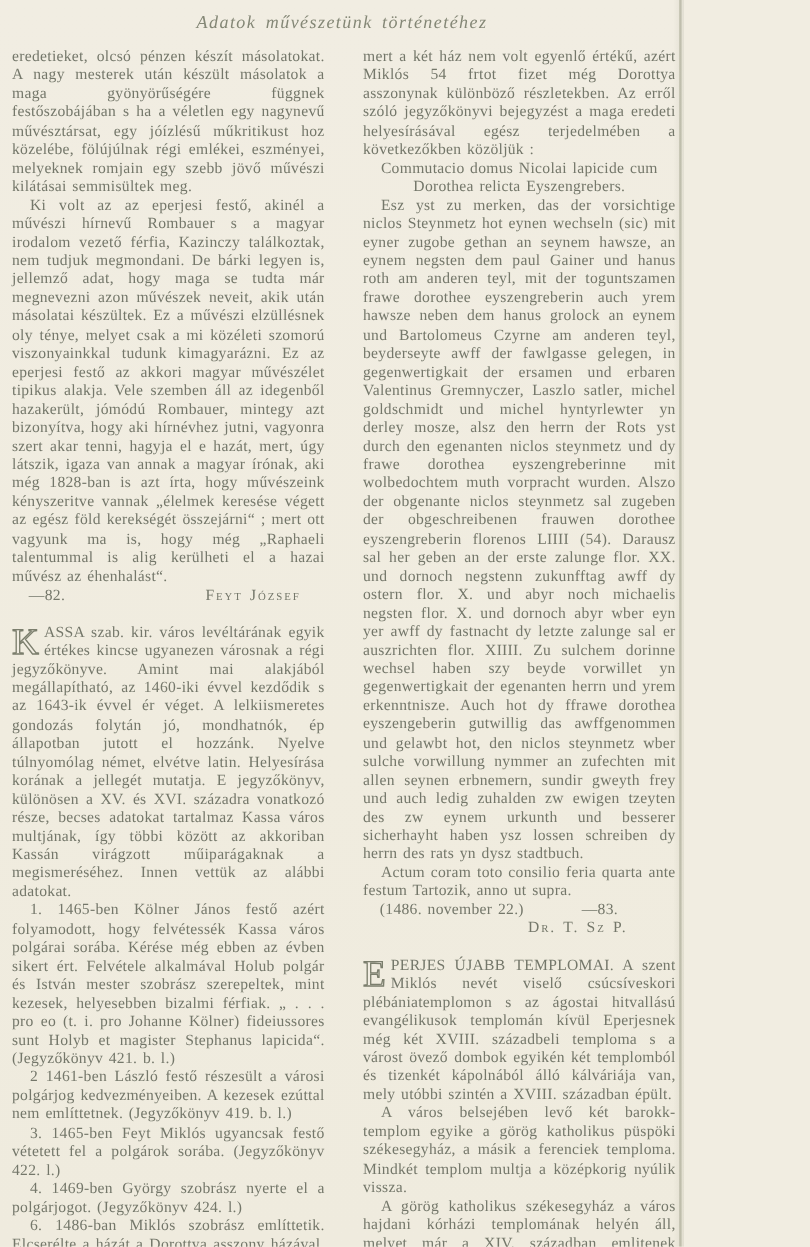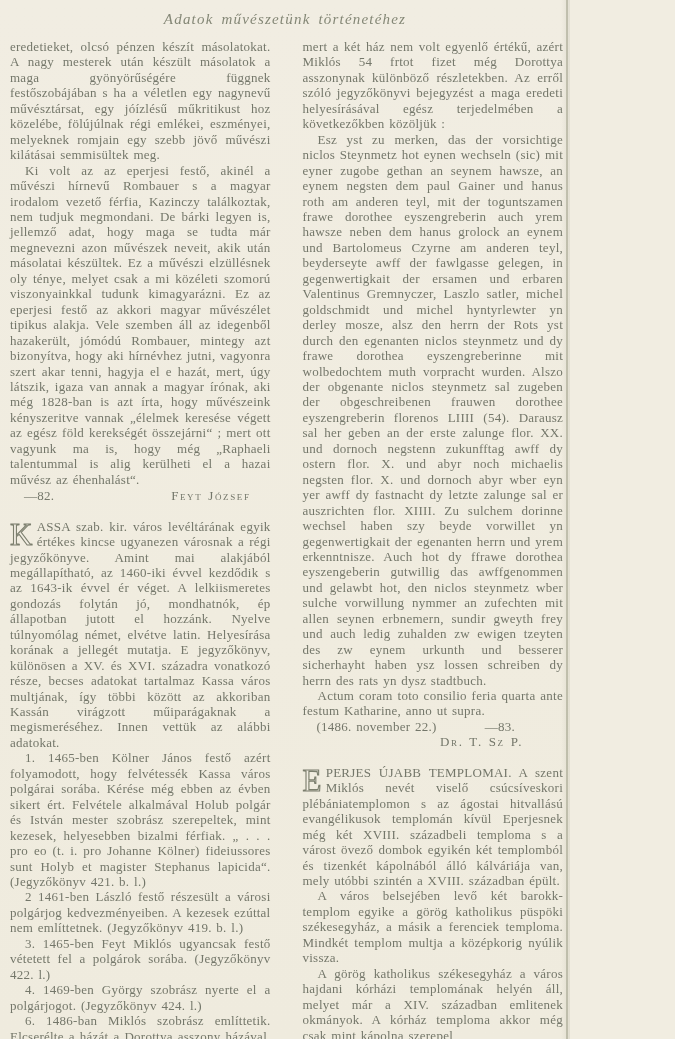--- a/index.html
+++ b/index.html
@@ -59,22 +59,23 @@
       </p>
       <p class="indent">1. 1465-ben Kölner János festő azért folyamodott, hogy felvétessék Kassa város polgárai sorába. Kérése még ebben az évben sikert ért. Felvétele alkalmával Holub polgár és István mester szobrász szerepeltek, mint kezesek, helyesebben bizalmi férfiak. „ . . . pro eo (t. i. pro Johanne Kölner) fideiussores sunt Holyb et magister Stephanus lapicida“. (Jegyzőkönyv 421. b. l.)</p>
       <p class="indent">2  1461-ben László festő részesült a városi polgárjog kedvezményeiben. A kezesek ezúttal nem említtetnek. (Jegyzőkönyv 419. b. l.)</p>
       <p class="indent">3. 1465-ben Feyt Miklós ugyancsak festő vétetett fel a polgárok sorába. (Jegyzőkönyv 422. l.)</p>
       <p class="indent">4. 1469-ben György szobrász nyerte el a polgárjogot. (Jegyzőkönyv 424. l.)</p>
       <p class="indent">6. 1486-ban Miklós szobrász említtetik. Elcserélte a házát a Dorottya asszony házával, de</p>
     </div>
 
     <div class="col">
       <p>mert a két ház nem volt egyenlő értékű, azért Miklós 54 frtot fizet még Dorottya asszonynak különböző részletekben. Az erről szóló jegyzőkönyvi bejegyzést a maga eredeti helyesírásával egész terjedelmében a következőkben közöljük :</p>
+      <p class="latin-title">Commutacio domus Nicolai lapicide cum Dorothea relicta Eyszengrebers.</p>
       <p class="indent">Esz yst zu merken, das der vorsichtige niclos Steynmetz hot eynen wechseln (sic) mit eyner zugobe gethan an seynem hawsze, an eynem negsten dem paul Gainer und hanus roth am anderen teyl, mit der toguntszamen frawe dorothee eyszengreberin auch yrem hawsze neben dem hanus grolock an eynem und Bartolomeus Czyrne am anderen teyl, beyderseyte awff der fawlgasse gelegen, in gegenwertigkait der ersamen und erbaren Valentinus Gremnyczer, Laszlo satler, michel goldschmidt und michel hyntyrlewter yn derley mosze, alsz den herrn der Rots yst durch den egenanten niclos steynmetz und dy frawe dorothea eyszengreberinne mit wolbedochtem muth vorpracht wurden. Alszo der obgenante niclos steynmetz sal zugeben der obgeschreibenen frauwen dorothee eyszengreberin florenos LIIII (54). Darausz sal her geben an der erste zalunge flor. XX. und dornoch negstenn zukunfftag awff dy ostern flor. X. und abyr noch michaelis negsten flor. X. und dornoch abyr wber eyn yer awff dy fastnacht dy letzte zalunge sal er auszrichten flor. XIIII. Zu sulchem dorinne wechsel haben szy beyde vorwillet yn gegenwertigkait der egenanten herrn und yrem erkenntnisze. Auch hot dy ffrawe dorothea eyszengeberin gutwillig das awffgenommen und gelawbt hot, den niclos steynmetz wber sulche vorwillung nymmer an zufechten mit allen seynen erbnemern, sundir gweyth frey und auch ledig zuhalden zw ewigen tzeyten des zw eynem urkunth und besserer sicherhayht haben ysz lossen schreiben dy herrn des rats yn dysz stadtbuch.</p>
-      <p class="indent">Actum coram toto consilio feria quarta ante festum Katharine, anno ut supra.</p>
+      <p class="indent">Actum coram toto consilio feria quarta ante festum Tartozik, anno ut supra.</p>
       <div class="date-row">
         <span>(1486. november 22.)</span>
         <span>—83.</span>
       </div>
       <div class="author-row sc">Dr. T. Sz P.</div>
       <p class="dropcap-para">
         <span class="dropcap">E</span><span>PERJES ÚJABB TEMPLOMAI. A szent Miklós nevét viselő csúcsíveskori plébániatemplomon s az ágostai hitvallású evangélikusok templomán kívül Eperjesnek még két XVIII. századbeli temploma s a várost övező dombok egyikén két templomból és tizenkét kápolnából álló kálváriája van, mely utóbbi szintén a XVIII. században épült.</span>
       </p>
       <p class="indent">A város belsejében levő két barokk-templom egyike a görög katholikus püspöki székesegyház, a másik a ferenciek temploma. Mindkét templom multja a középkorig nyúlik vissza.</p>
       <p class="indent">A görög katholikus székesegyház a város hajdani kórházi templomának helyén áll, melyet már a XIV. században emlitenek okmányok. A kórház temploma akkor még csak mint kápolna szerepel,</p>

